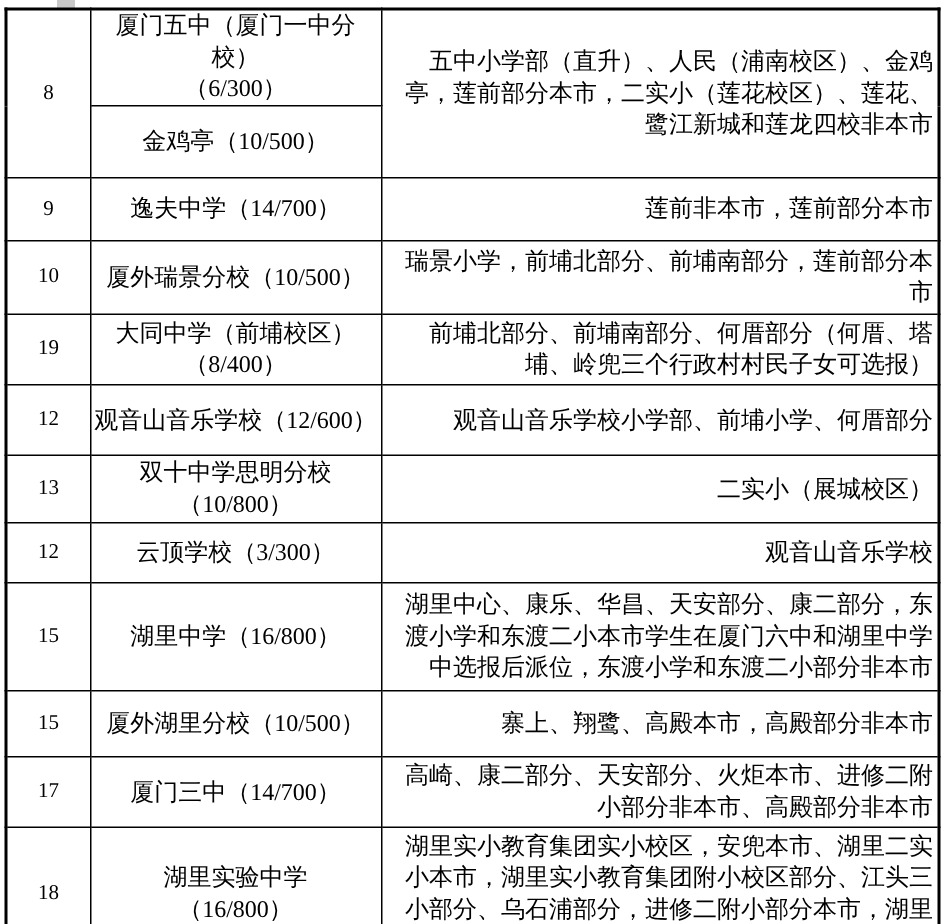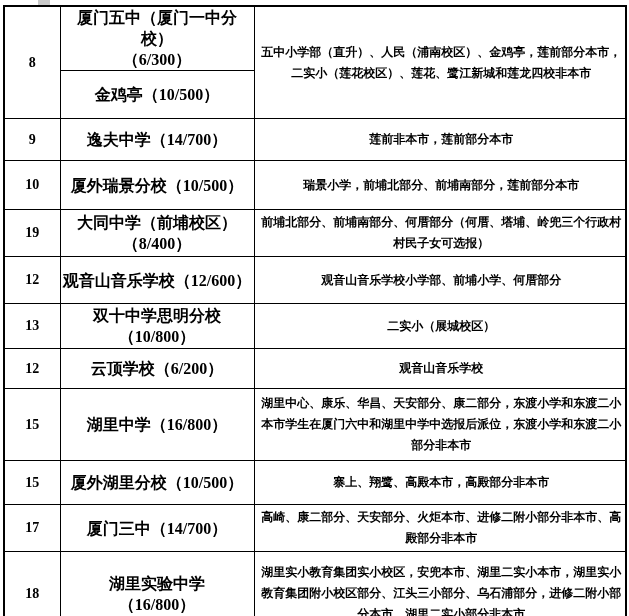--- a/index.html
+++ b/index.html
@@ -17,37 +17,36 @@
   }
   table.admission{
     position:absolute;left:3px;top:5px;width:622px;
     border-collapse:collapse;table-layout:fixed;
     border:2px solid #000000;
   }
   td{
     border:1.5px solid #000000;
     vertical-align:middle;
     overflow:hidden;
-    font-weight:bold;
   }
   td.num{
     text-align:center;
     font-size:14px;
     line-height:18px;
     padding:0;
   }
   td.school{
     text-align:center;
     font-size:16px;
     line-height:21px;
     padding:0 1px;
   }
   td.desc{
-    text-align:center;
-    font-size:12px;
+    text-align:right;
+    font-size:16px;
     line-height:21px;
     padding:2px 3px 2px 6px;
     word-break:break-all;
   }
   td.school .ln{display:block;}
 </style>
 </head>
 <body>
 
 <div class="page">
@@ -125,21 +124,21 @@
           <span class="ln">（10/800）</span>
         </td>
         <td class="desc">
           <span>二实小（展城校区）</span>
         </td>
       </tr>
 
       <tr style="height:40px">
         <td class="num">12</td>
         <td class="school">
-          <span class="ln">云顶学校（6/200）</span>
+          <span class="ln">云顶学校（3/300）</span>
         </td>
         <td class="desc">
           <span>观音山音乐学校</span>
         </td>
       </tr>
 
       <tr style="height:72px">
         <td class="num">15</td>
         <td class="school">
           <span class="ln">湖里中学（16/800）</span>

